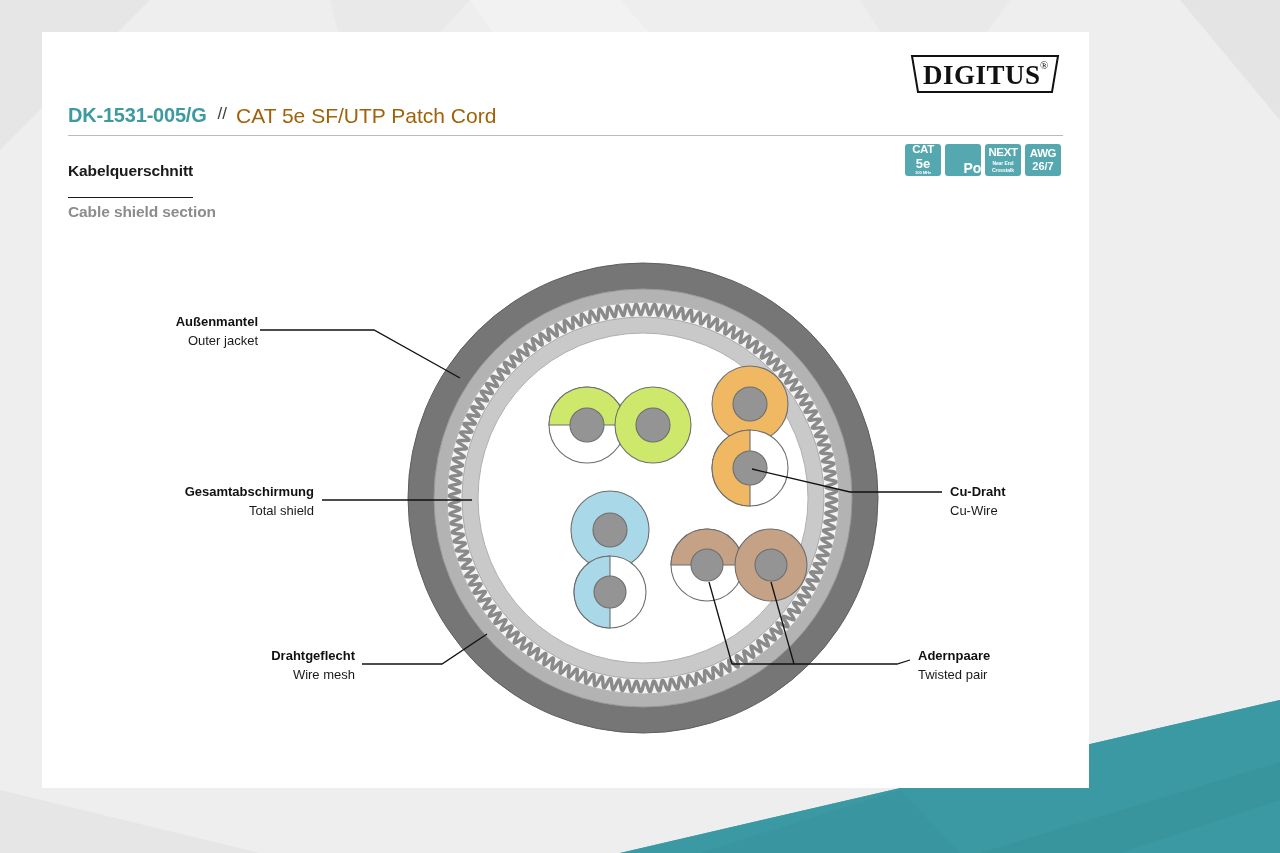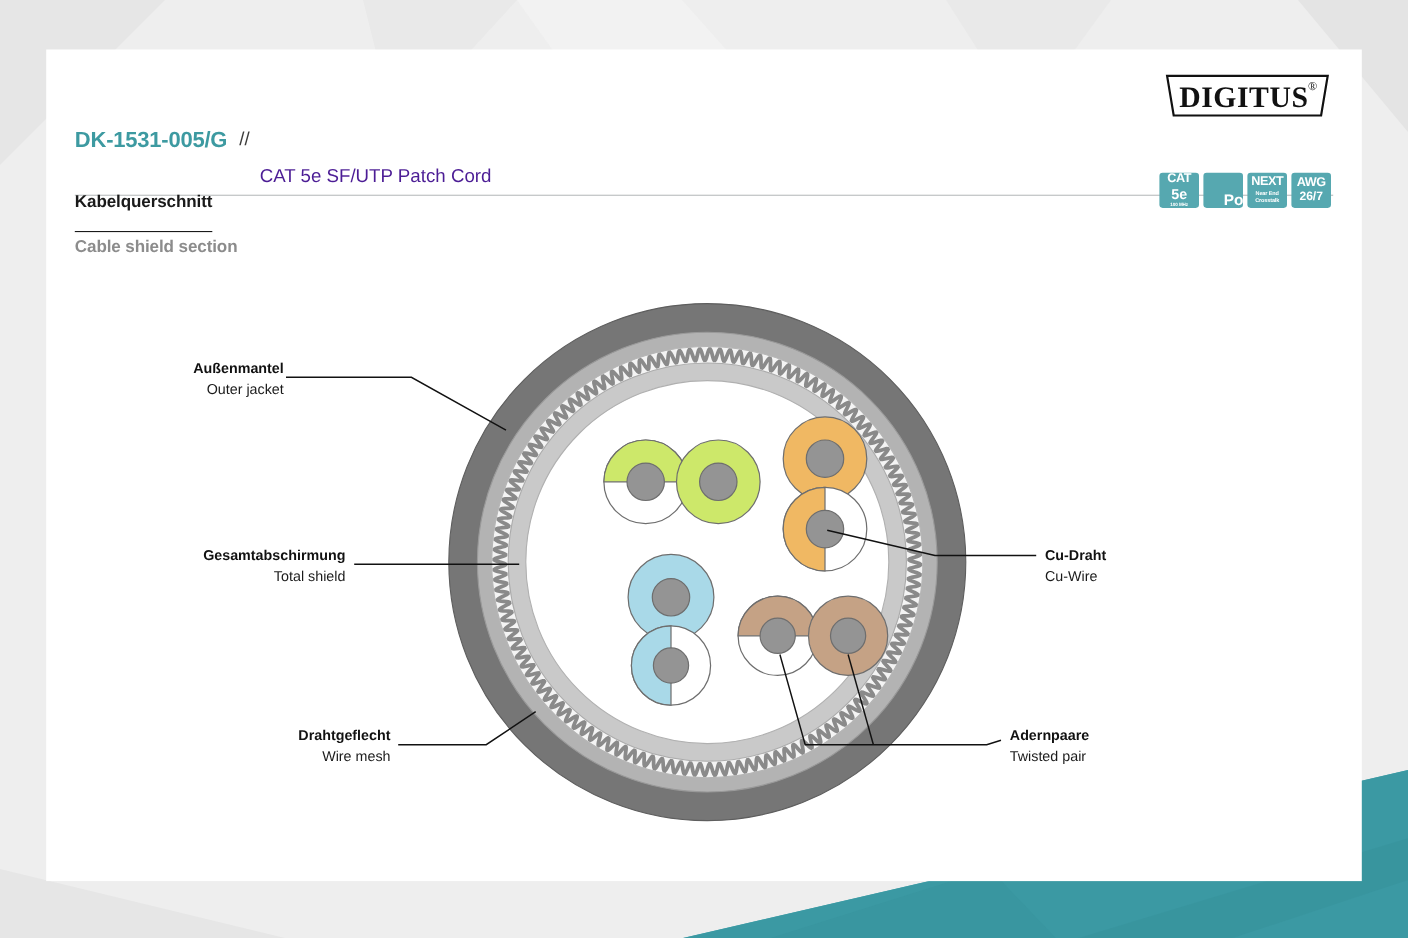--- a/index.html
+++ b/index.html
@@ -25,22 +25,22 @@
     position: absolute;
     inset: 0;
     width: 1280px;
     height: 853px;
   }
 
   
   .card {
     position: absolute;
     left: 42px;
-    top: 45px;
-    width: 1196px;
+    top: 32px;
+    width: 1047px;
     height: 756px;
     background: #ffffff;
     z-index: 2;
   }
 
   
   .logo {
     position: absolute;
     right: 28px;
     top: 20px;
@@ -65,23 +65,22 @@
     font-weight: bold;
     color: #3d9aa1;
     letter-spacing: -0.2px;
   }
   .header .sep {
     font-size: 17px;
     color: #3c3c3b;
     margin: 0 9px 0 11px;
   }
   .header .desc {
-    font-size: 17px;
-    color: #4c1d95;
-    margin-top: 33px;
+    font-size: 21px;
+    color: #a16207;
   }
 
   
   .section-title {
     position: absolute;
     left: 26px;
     top: 130px;
   }
   .section-title .de {
     font-size: 15.5px;

